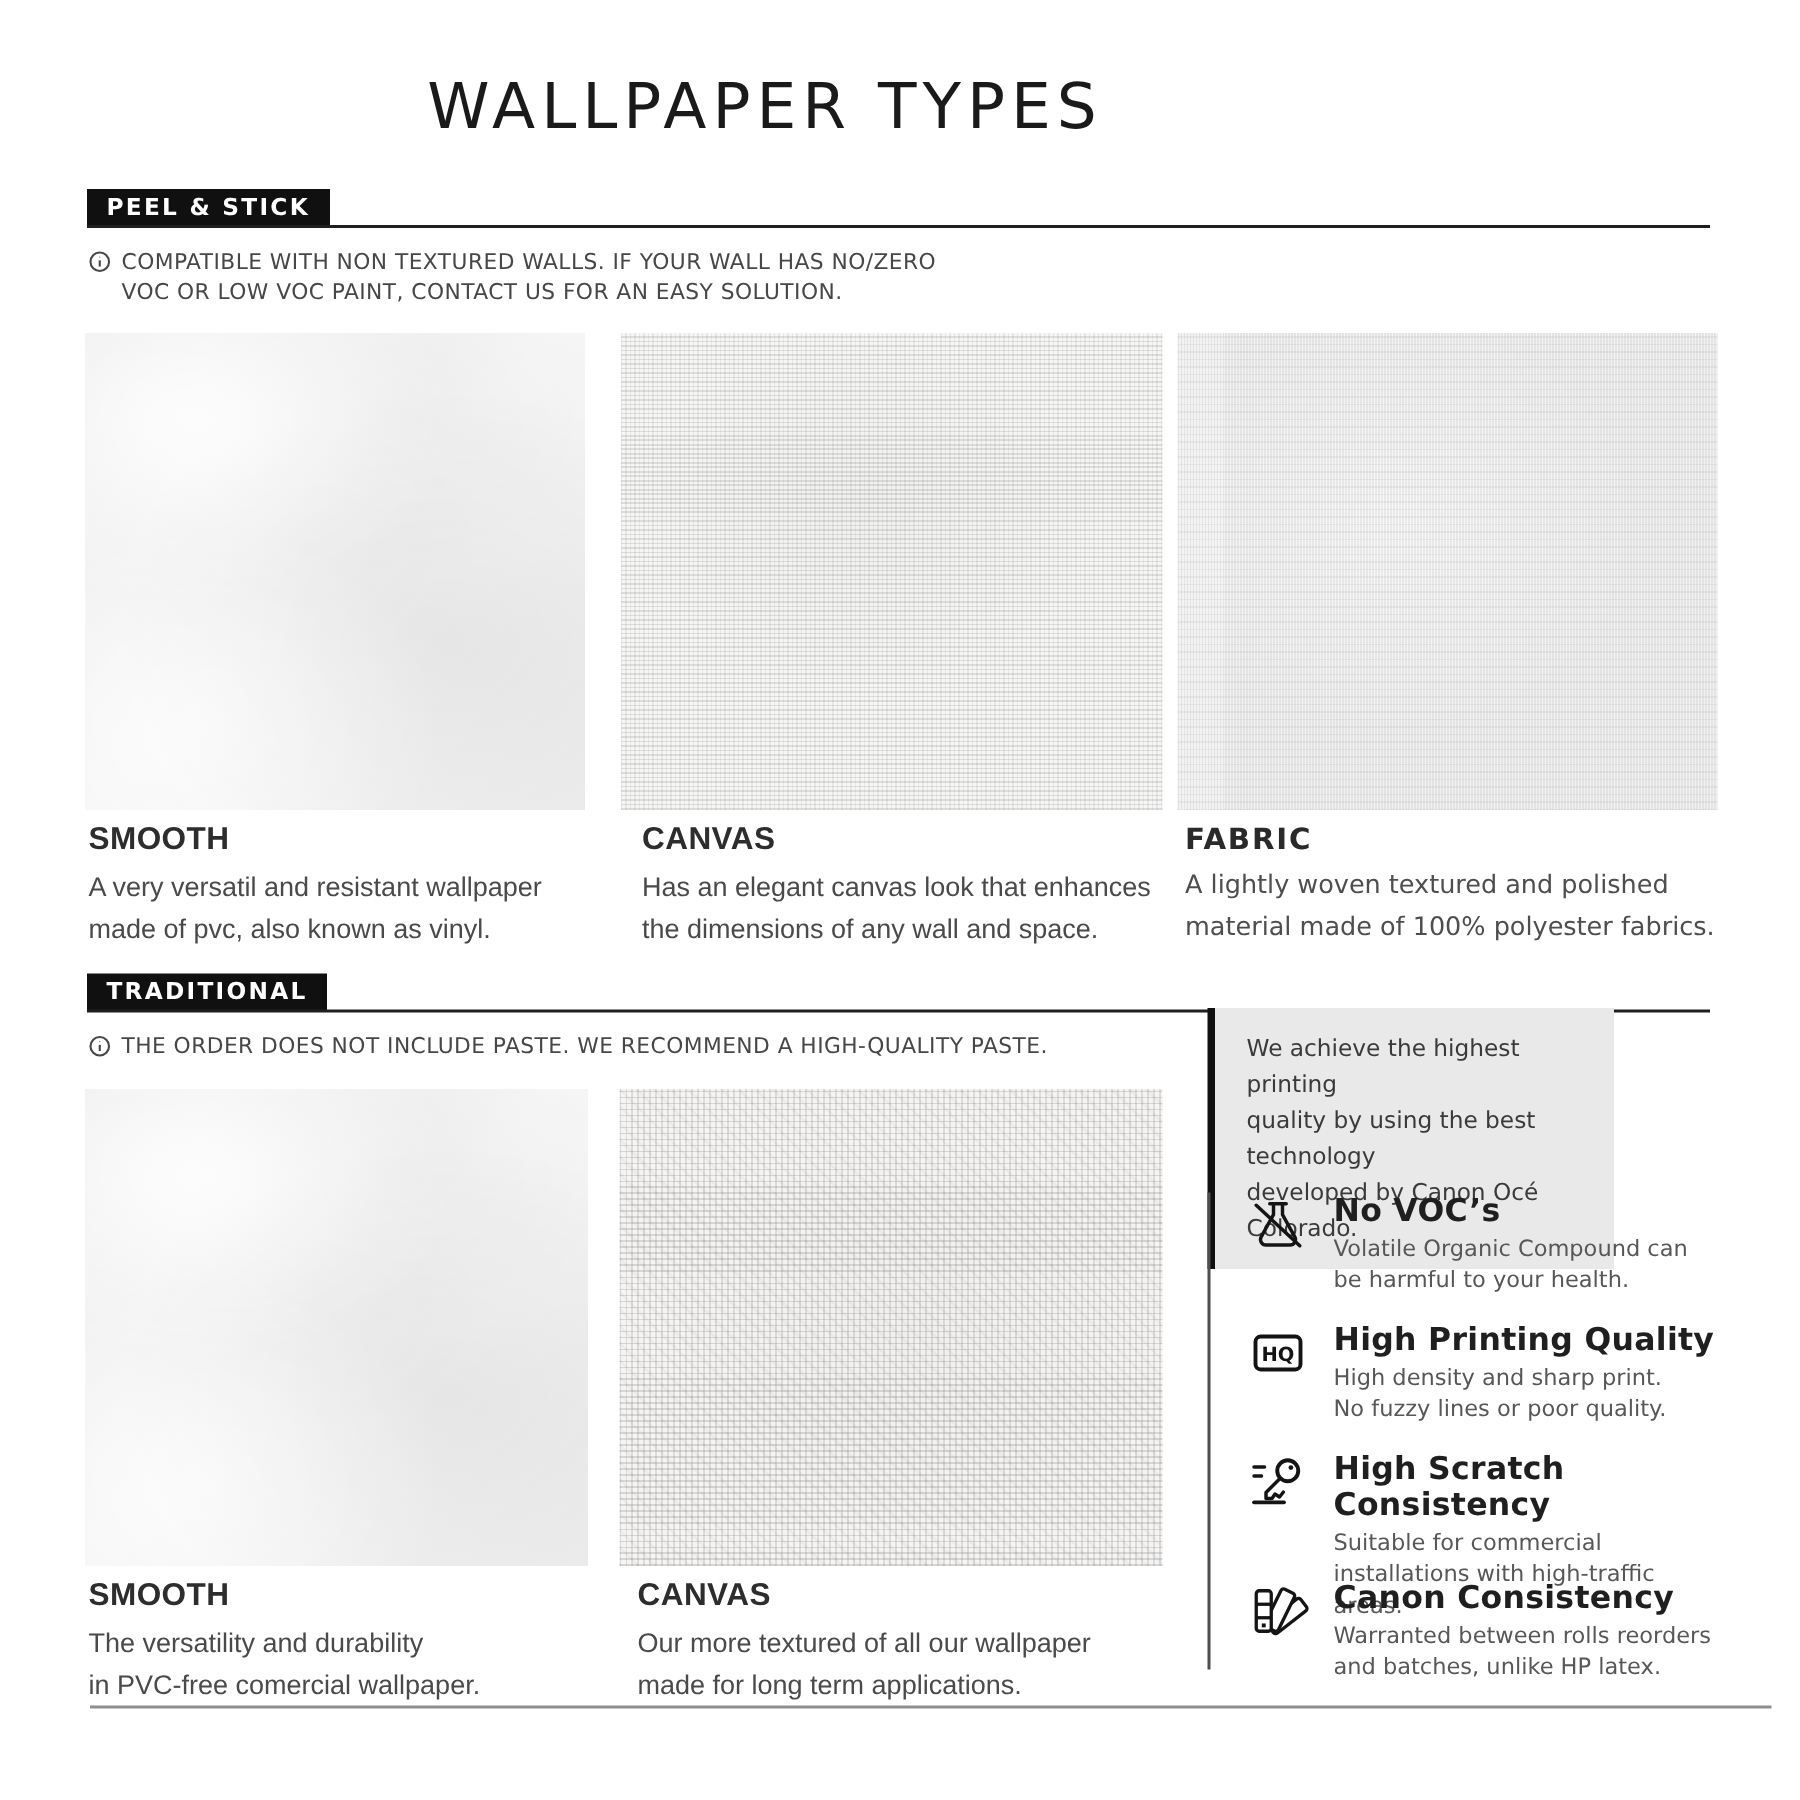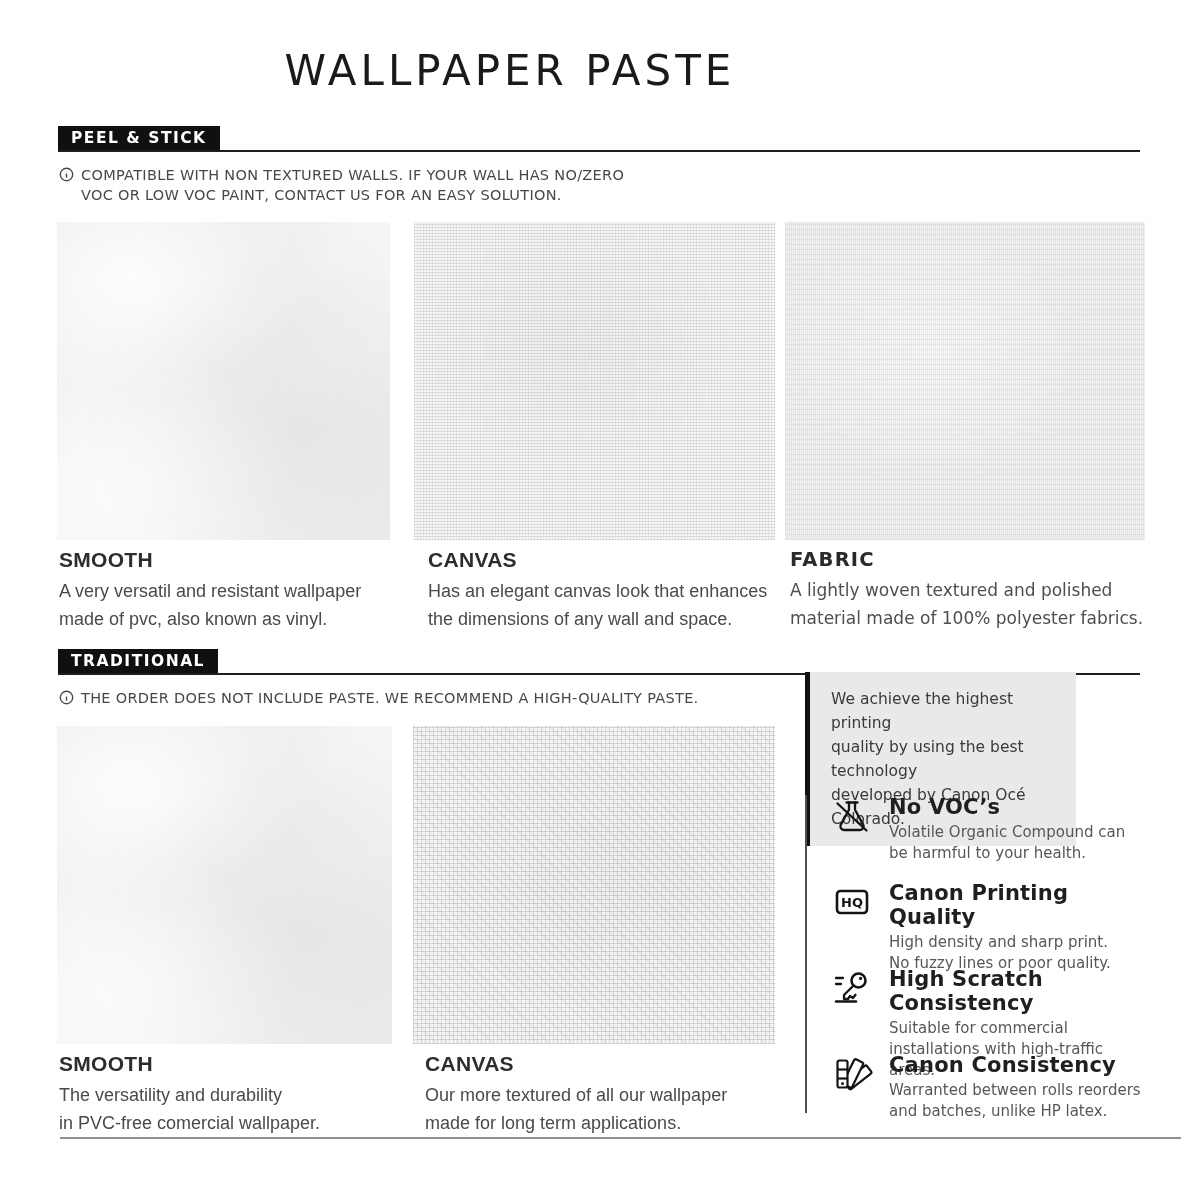--- a/index.html
+++ b/index.html
@@ -79,21 +79,21 @@
     line-height:21px;color:#575757;white-space:pre-line;}
 
   .bottom-divider{position:absolute;left:60px;top:1137px;width:1121px;height:2px;background:#8f8f8f;}
   svg{display:block;overflow:visible;}
 </style>
 </head>
 <body>
 
 <div class="page">
 
-  <div class="main-title">WALLPAPER PASTE</div>
+  <div class="main-title">WALLPAPER TYPES</div>
 
   <div class="section-badge badge-peel">PEEL &amp; STICK</div>
   <div class="section-rule rule-peel"></div>
 
   <div class="note note-peel">
     <span class="info-glyph">
       <svg width="15" height="15" viewBox="0 0 16 16" fill="none" stroke="#474747" stroke-width="1.5">
         <circle cx="8" cy="8" r="6.6"></circle>
         <line x1="8" y1="7" x2="8" y2="11.4"></line>
         <circle cx="8" cy="4.6" r="0.4" fill="#474747" stroke="none"></circle>
@@ -189,21 +189,21 @@
   </div>
 
   <div class="feature feat-2">
     <div class="feature-icon">
       <svg width="38" height="38" viewBox="0 0 38 38" fill="none">
         <rect x="4" y="8" width="30" height="22" rx="3.5" stroke="#141414" stroke-width="2.6"></rect>
         <text x="19" y="24" text-anchor="middle" fill="#141414" stroke="none" font-family="DejaVu Sans, sans-serif" font-size="13" font-weight="bold">HQ</text>
       </svg>
     </div>
     <div>
-      <div class="feature-title">Canon Printing Quality</div>
+      <div class="feature-title">High Printing Quality</div>
       <div class="feature-desc">High density and sharp print.
 No fuzzy lines or poor quality.</div>
     </div>
   </div>
 
   <div class="feature feat-3">
     <div class="feature-icon">
       <svg width="38" height="38" viewBox="0 0 38 38" fill="none" stroke="#141414" stroke-width="2.3" stroke-linecap="round" stroke-linejoin="round">
         <line x1="3" y1="9" x2="10" y2="9"></line>
         <line x1="3" y1="15" x2="8" y2="15"></line>

